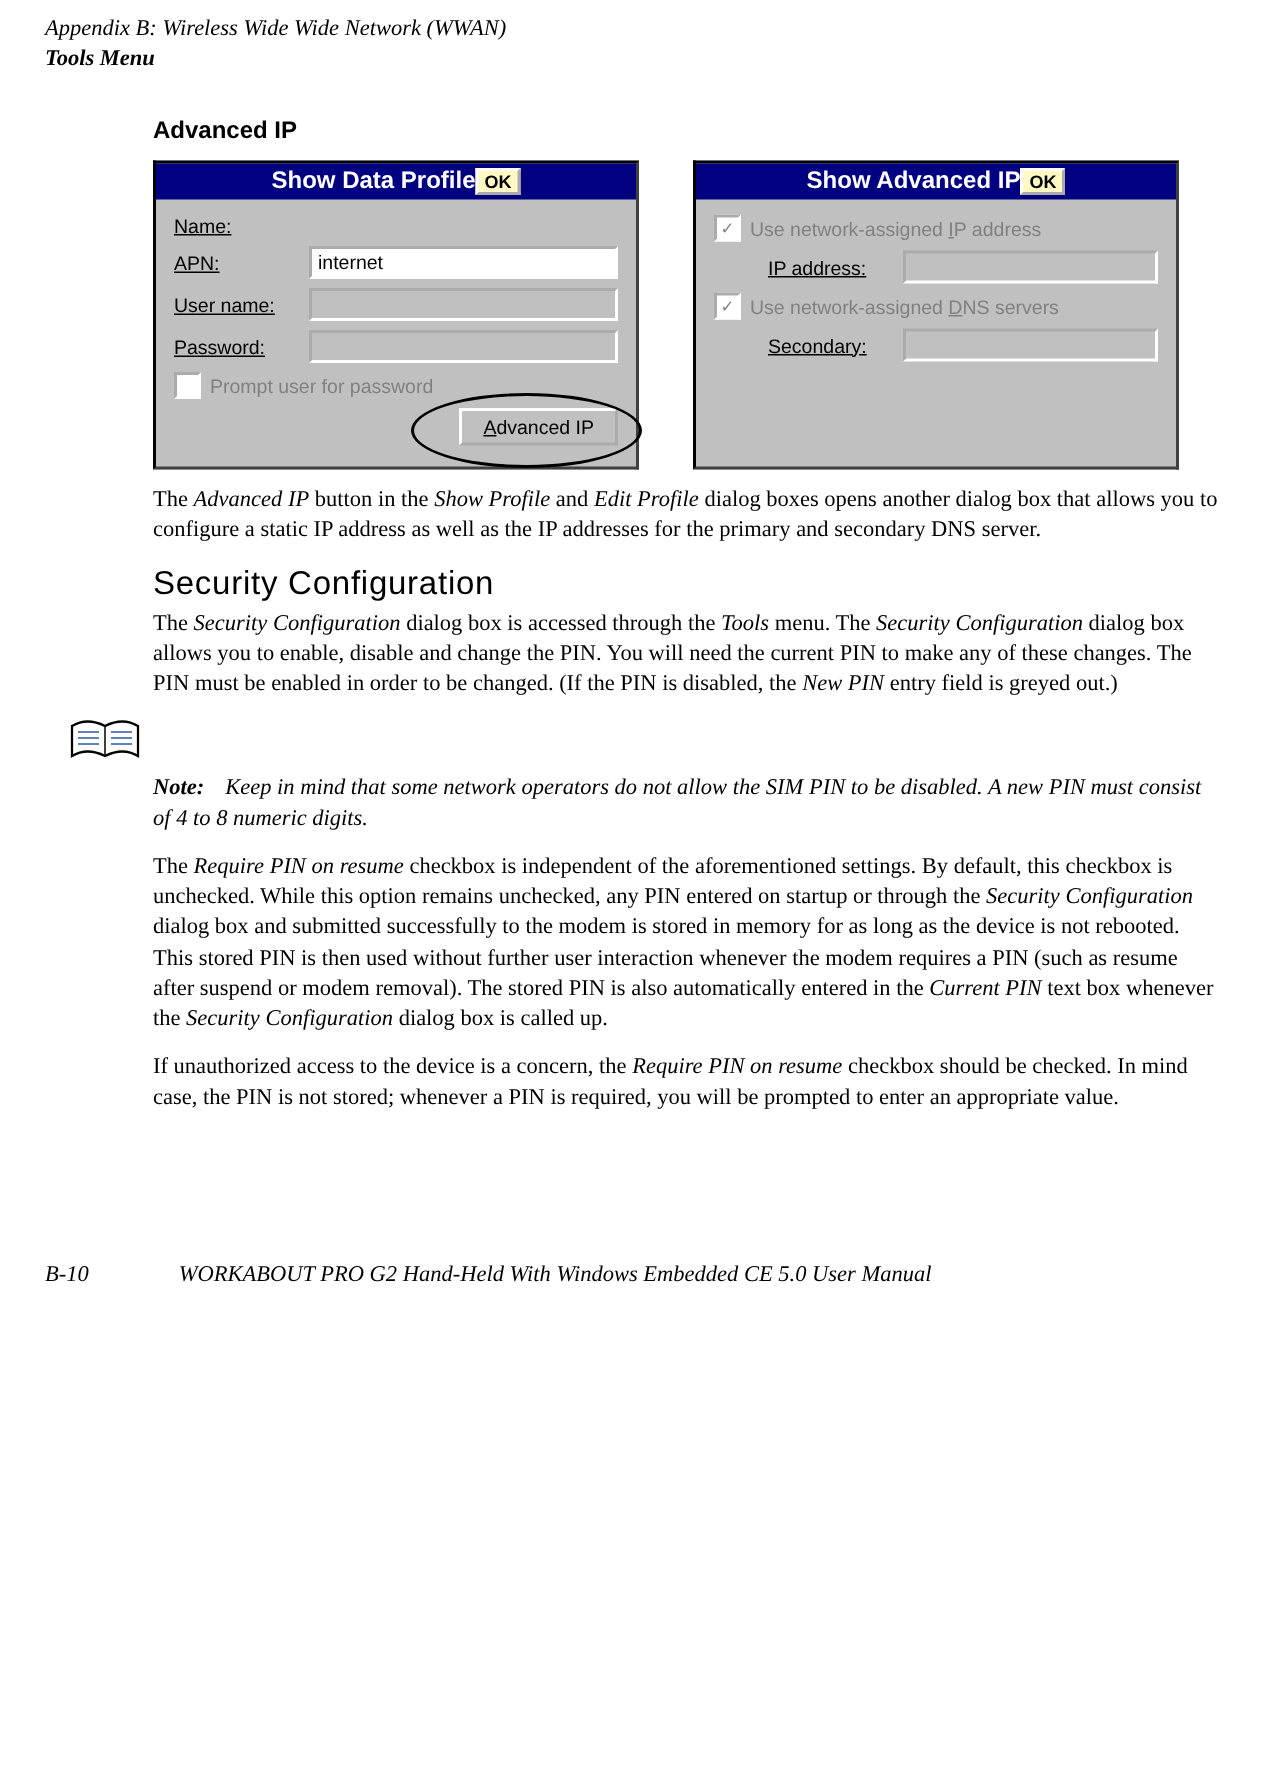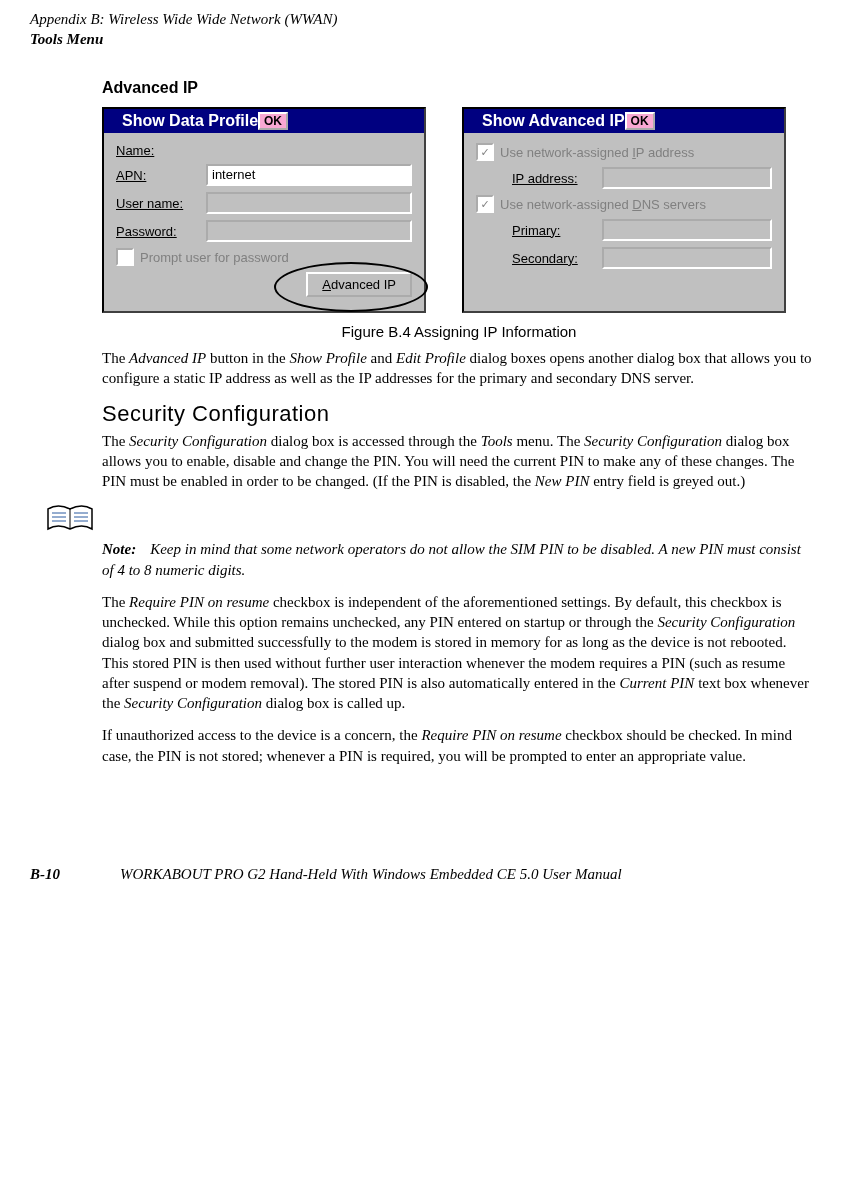--- a/index.html
+++ b/index.html
@@ -39,28 +39,28 @@
     border-right-color: #404040;
     border-bottom-color: #404040;
     width: 320px;
     font-family: 'MS Sans Serif', Tahoma, Arial, sans-serif;
     font-size: 13px;
   }
   .titlebar {
     background: #000080;
     color: #fff;
     font-weight: bold;
-    padding: 3px 18px;
-    display: flex;
-    justify-content: flex-start;
+    padding: 3px 8px;
+    display: flex;
+    justify-content: center;
     align-items: center;
     font-size: 16px;
   }
   .ok-btn {
-    background: #f9a8d4;
+    background: #fef9c3;
     color: #000;
     border: 2px outset #fff;
     font-size: 12px;
     font-weight: bold;
     padding: 0 4px;
   }
   .win-body {
     padding: 10px 12px 14px 12px;
   }
   .field-row {
@@ -166,21 +166,21 @@
     font-style: italic;
     margin-right: 14px;
   }
   .footer {
     display: flex;
     align-items: baseline;
     margin-top: 100px;
     font-size: 15px;
   }
   .footer-page {
-    font-weight: bold;
+    font-weight: normal;
     font-style: italic;
     margin-right: 20px;
   }
   .footer-title {
     font-style: italic;
     margin-left: 40px;
   }
   .indent-fields {
     margin-left: 36px;
   }
@@ -244,32 +244,27 @@
           </div>
           <div class="field-row indent-fields">
             <label>IP address:</label>
             <div class="sunken grey-bg"></div>
           </div>
           <div class="checkbox-row">
             <span class="checkbox">✓</span>
             <span>Use network-assigned <span class="underline-char">D</span>NS servers</span>
           </div>
           <div class="field-row indent-fields">
-            <label>Primary:</label>
-            <div class="sunken grey-bg"></div>
-          </div>
-          <div class="field-row indent-fields">
             <label>Secondary:</label>
             <div class="sunken grey-bg"></div>
           </div>
         </div>
       </div>
     </div>
 
-    <div class="figure-caption">Figure  B.4   Assigning  IP  Information</div>
 
     <div class="body-text">
       <span>The </span><em>Advanced IP</em><span> button in the </span><em>Show Profile</em><span> and </span><em>Edit Profile</em><span> dialog boxes opens another dialog box that allows you to configure a static IP address as well as the IP addresses for the primary and secondary DNS server.</span>
     </div>
 
     <div class="h2-like">Security  Configuration</div>
 
     <div class="body-text">
       <span>The </span><em>Security Configuration</em><span> dialog box is accessed through the </span><em>Tools</em><span> menu. The </span><em>Security Configuration</em><span> dialog box allows you to enable, disable and change the PIN. You will need the current PIN to make any of these changes. The PIN must be enabled in order to be changed. (If the PIN is disabled, the </span><em>New PIN</em><span> entry field is greyed out.)</span>
     </div>

